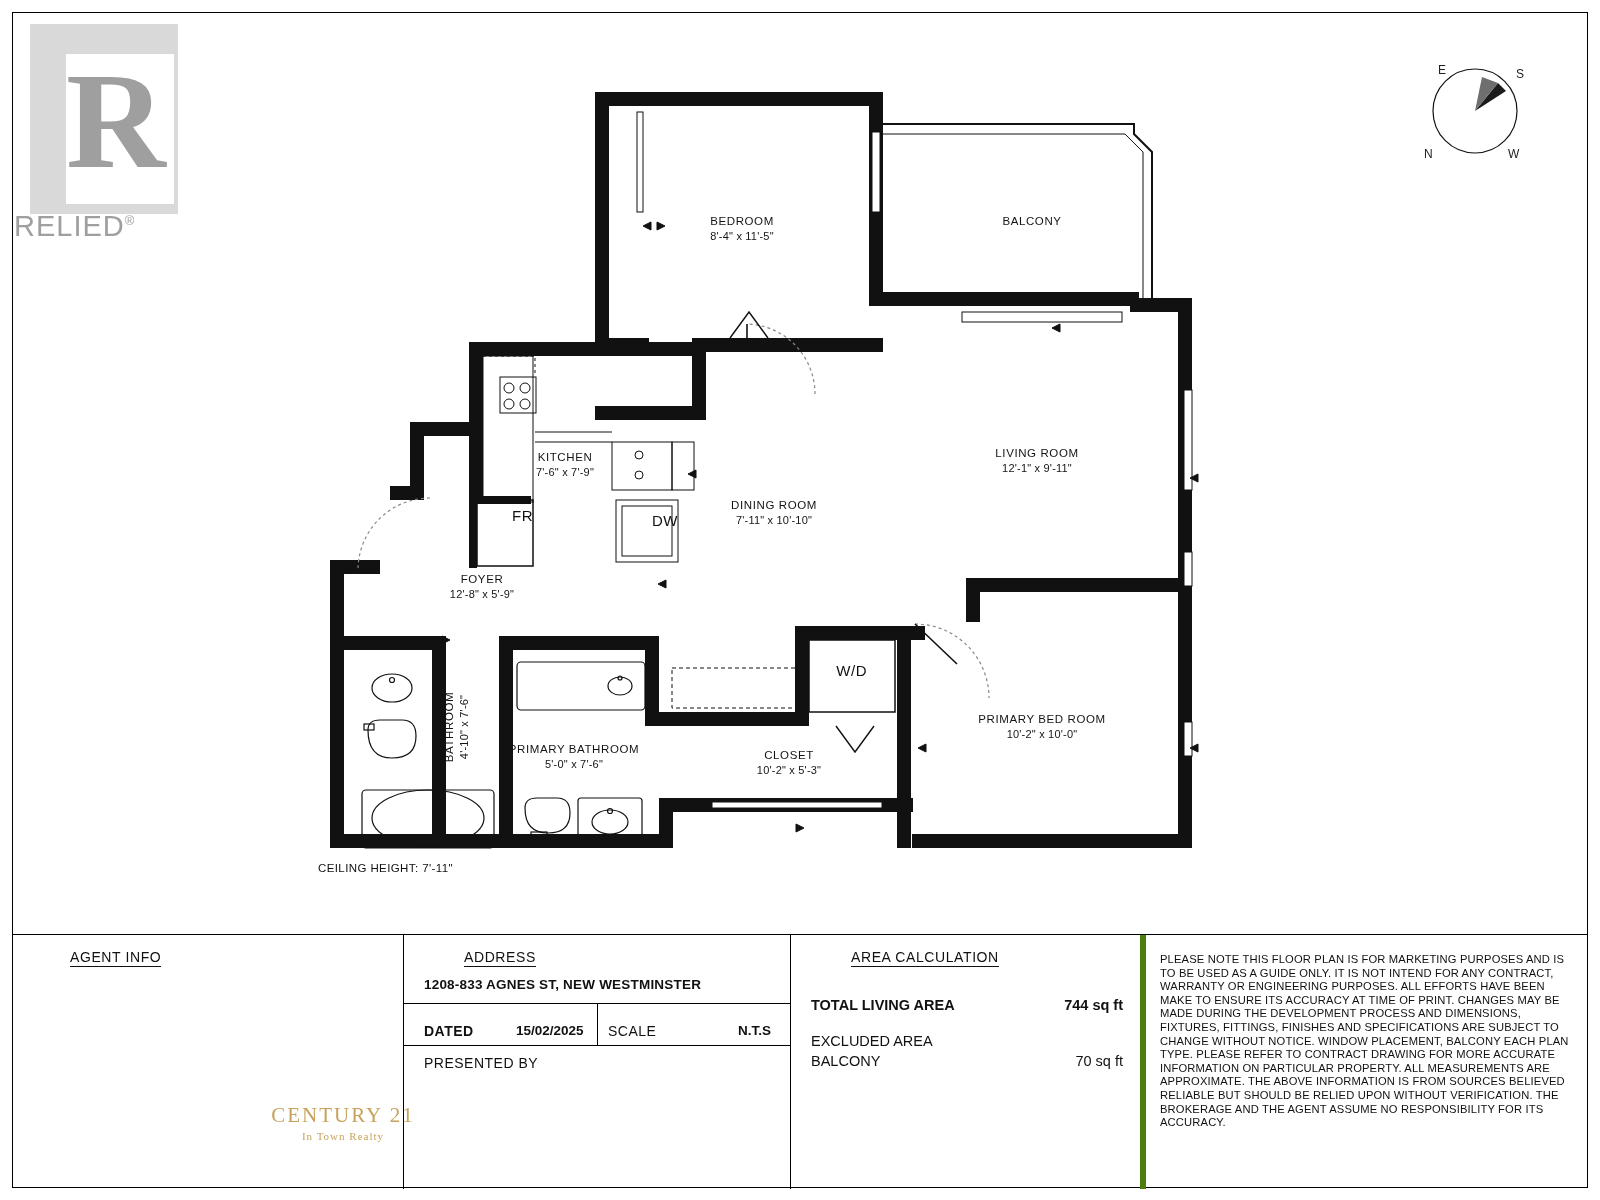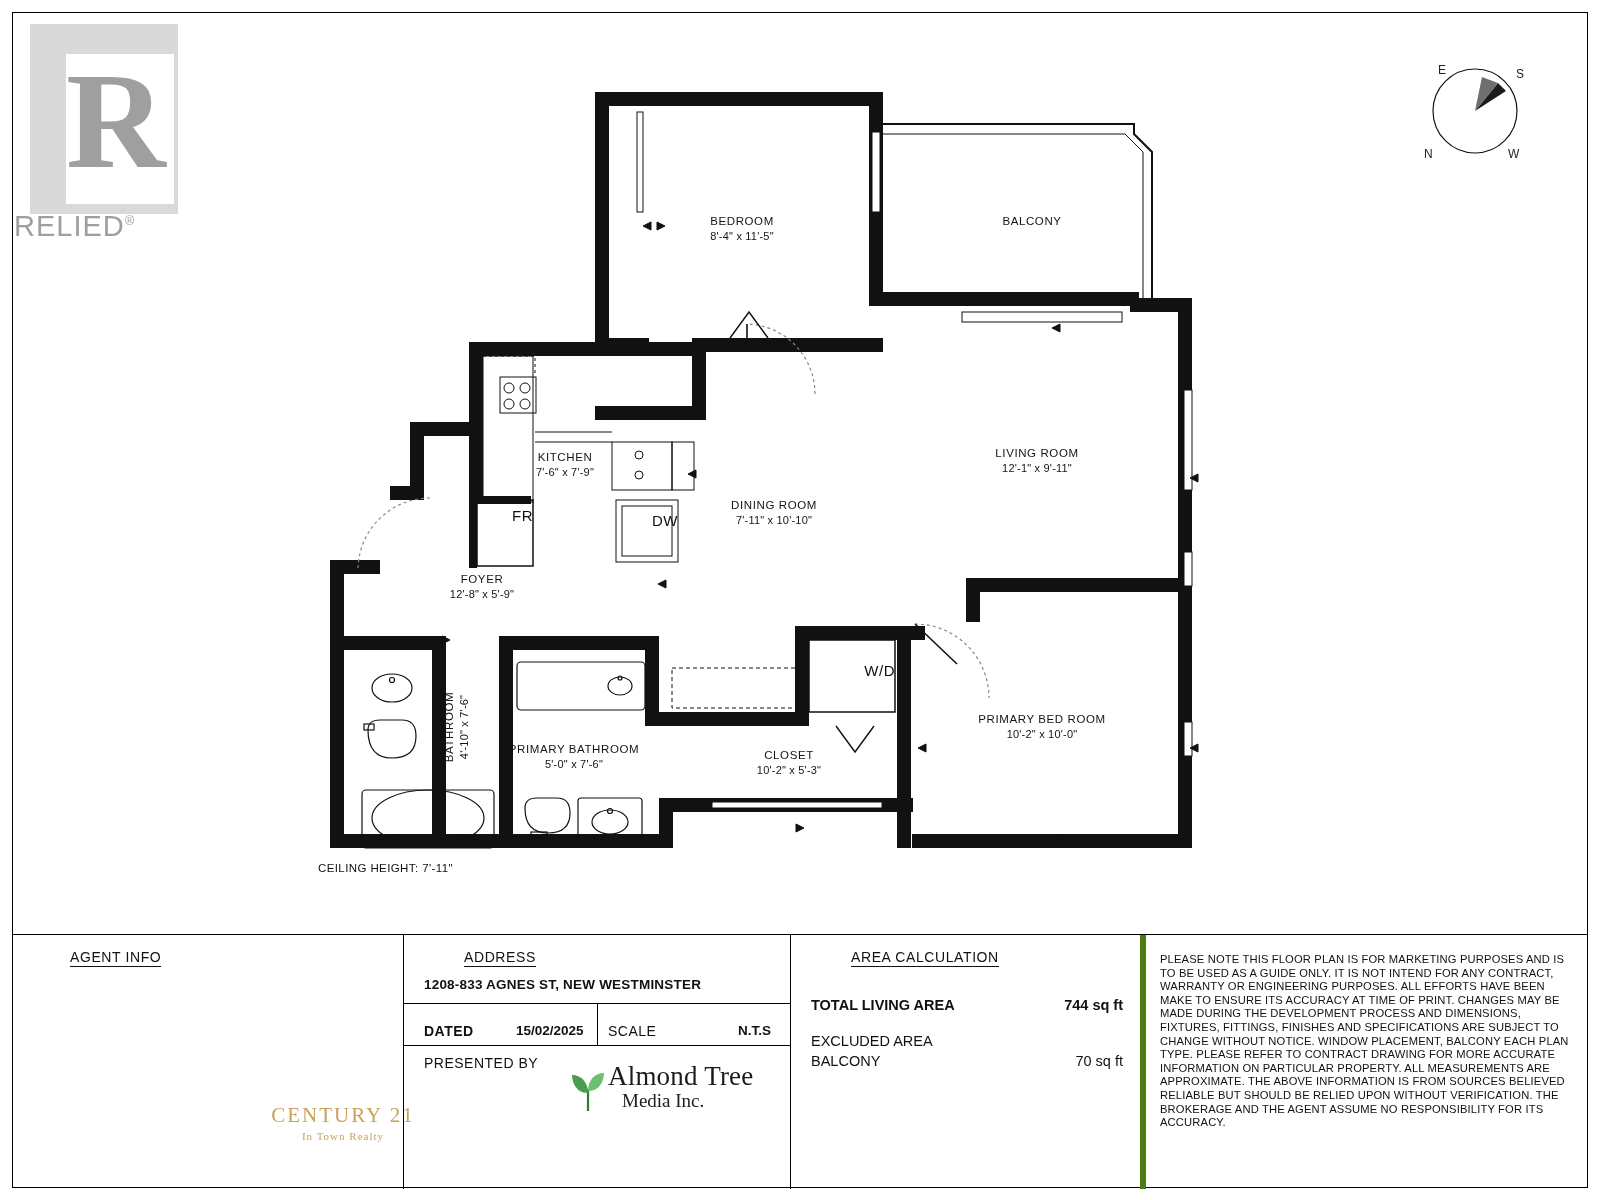--- a/index.html
+++ b/index.html
@@ -484,21 +484,21 @@
       <div class="dim">10'-2" x 5'-3"</div>
     </div>
 
     <div class="room-label" style="left:930px; top:700px; width:200px;">
       <div>PRIMARY BED ROOM</div>
       <div class="dim">10'-2" x 10'-0"</div>
     </div>
 
     <div class="appliance" style="left:465px; top:495px; width:56px;">FR</div>
     <div class="appliance" style="left:604px; top:500px; width:62px;">DW</div>
-    <div class="appliance" style="left:797px; top:650px; width:86px;">W/D</div>
+    <div class="appliance" style="left:769px; top:650px; width:86px;">W/D</div>
   </div>
 
   <div class="ceiling-note">CEILING HEIGHT: 7'-11"</div>
 
   <div class="infobar">
 
     <div class="col col-agent">
       <div class="agent-head sec-title">AGENT INFO</div>
       <div class="c21">
         <div class="c21-main">CENTURY 21</div>
@@ -510,29 +510,20 @@
       <div class="addr-head sec-title">ADDRESS</div>
       <div class="addr-value">1208-833 AGNES ST, NEW WESTMINSTER</div>
       <div class="addr-rule"></div>
       <div class="dated-label">DATED</div>
       <div class="dated-value">15/02/2025</div>
       <div class="vrule-dated"></div>
       <div class="scale-label">SCALE</div>
       <div class="scale-value">N.T.S</div>
       <div class="addr-rule2"></div>
       <div class="presented-label">PRESENTED BY</div>
-      <div class="almond">
-        <svg class="almond-leaf" viewBox="0 0 40 46">
-          <path d="M20 44 L20 22" stroke="#2f7d32" stroke-width="2.2" fill="none"></path>
-          <path d="M20 26 C6 26 4 12 4 8 C14 8 20 16 20 26 Z" fill="#4a9d4f"></path>
-          <path d="M20 24 C34 24 36 10 36 6 C26 6 20 14 20 24 Z" fill="#6fbf73"></path>
-        </svg>
-        <div class="almond-main">Almond Tree</div>
-        <div class="almond-sub">Media Inc.</div>
-      </div>
     </div>
 
     <div class="col col-area">
       <div class="area-head sec-title">AREA CALCULATION</div>
       <div class="area-row area-total">
         <span class="lbl">TOTAL LIVING AREA</span>
         <span class="val">744 sq ft</span>
       </div>
       <div class="area-row area-excl">
         <span class="lbl">EXCLUDED AREA</span>

